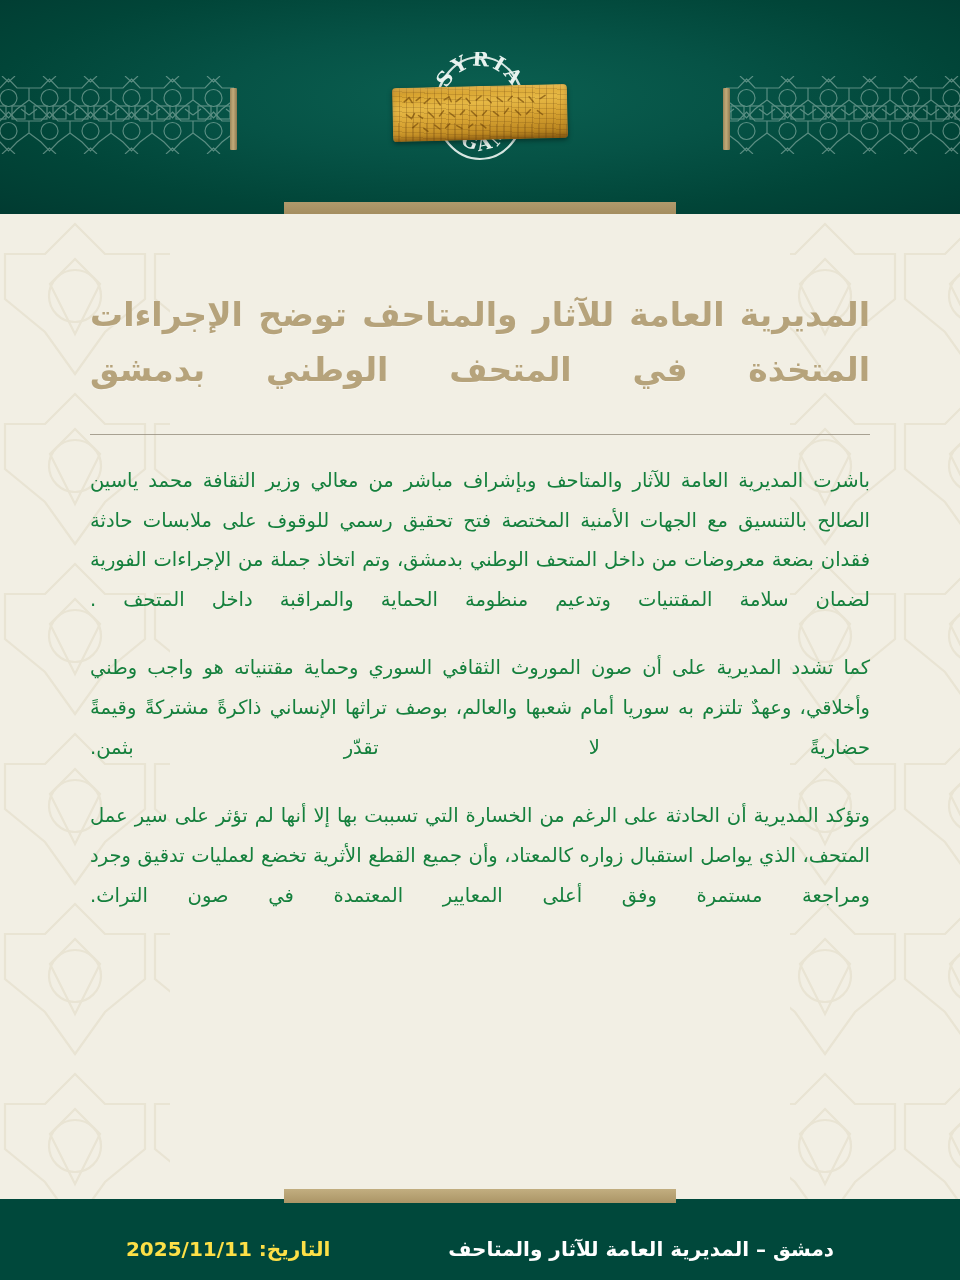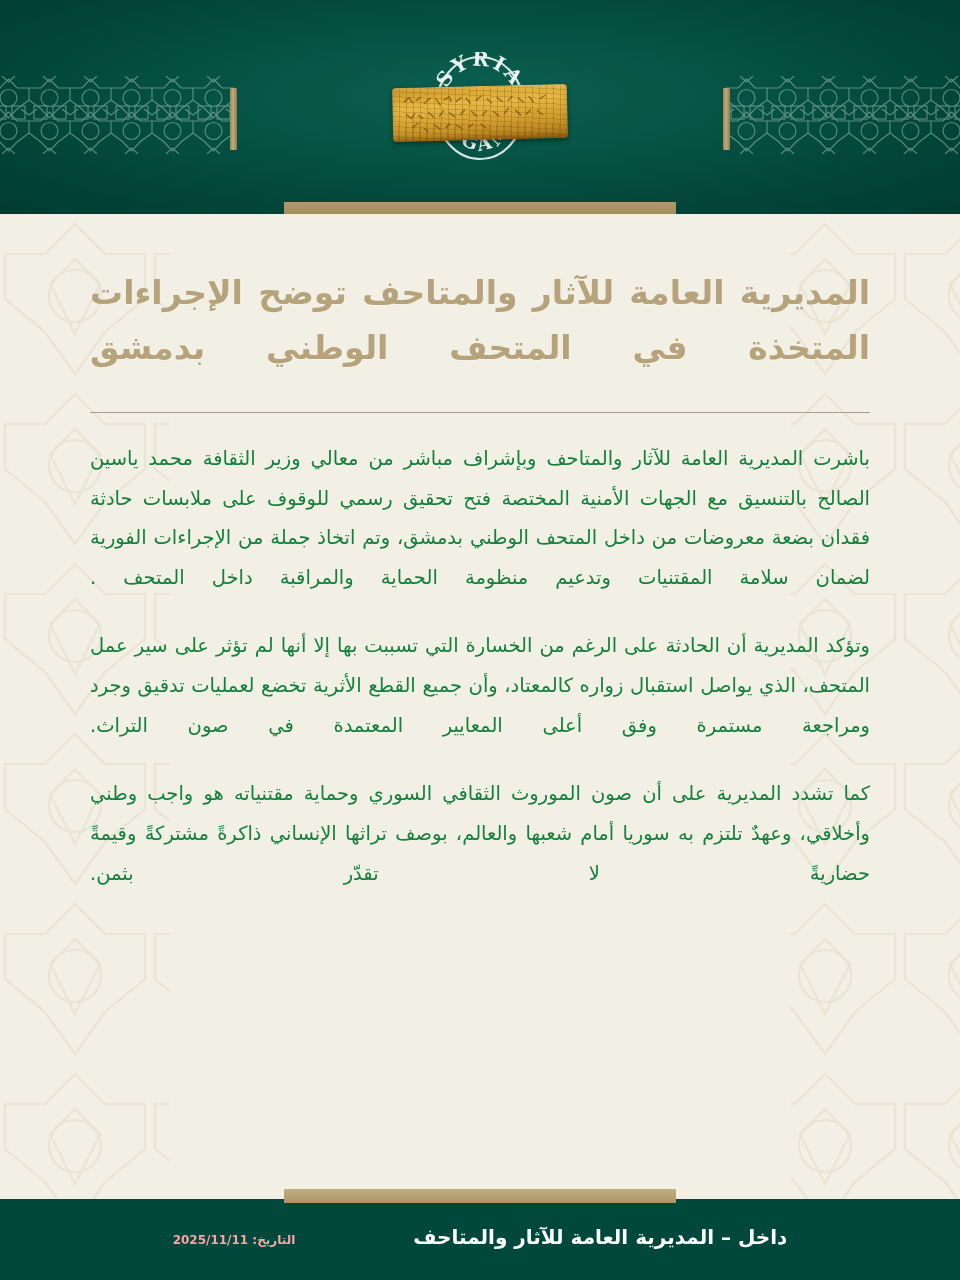--- a/index.html
+++ b/index.html
@@ -118,20 +118,21 @@
     inset: 0;
     opacity: 0.5;
     pointer-events: none;
   }
   .body-texture svg { width: 100%; height: 100%; display: block; }
 
   .body-inner {
     position: relative;
     z-index: 2;
     padding: 52px 90px 0 90px;
+    margin-top: 22px;
   }
 
   .doc-title {
     color: #b6a37b;
     font-size: 33px;
     font-weight: bold;
     line-height: 1.66;
     text-align: justify;
     text-align-last: justify;
     letter-spacing: 0px;
@@ -185,25 +186,26 @@
     gap: 118px;
     padding: 0 86px;
   }
   .footer-text {
     color: #ffffff;
     font-size: 20px;
     font-weight: bold;
     white-space: nowrap;
   }
   .footer-date {
-    color: #fca5a5;
-    font-size: 12px;
+    color: #fde047;
+    font-size: 20px;
     font-weight: bold;
     white-space: nowrap;
     direction: rtl;
+    margin-top: 12px;
   }
 </style>
 </head>
 <body>
 
 <div id="poster">
 
   <div class="header">
 
     <div class="header-pattern left">
@@ -285,27 +287,27 @@
       </svg>
     </div>
 
     <div class="body-inner">
       <h1 class="doc-title">المديرية العامة للآثار والمتاحف توضح الإجراءات المتخذة في المتحف الوطني بدمشق</h1>
 
       <div class="divider"></div>
 
       <div class="paragraphs">
         <p class="para">باشرت المديرية العامة للآثار والمتاحف وبإشراف مباشر من معالي وزير الثقافة محمد ياسين الصالح بالتنسيق مع الجهات الأمنية المختصة فتح تحقيق رسمي للوقوف على ملابسات حادثة فقدان بضعة معروضات من داخل المتحف الوطني بدمشق، وتم اتخاذ جملة من الإجراءات الفورية لضمان سلامة المقتنيات وتدعيم منظومة الحماية والمراقبة داخل المتحف .</p>
+        <p class="para">كما تشدد المديرية على أن صون الموروث الثقافي السوري وحماية مقتنياته هو واجب وطني وأخلاقي، وعهدٌ تلتزم به سوريا أمام شعبها والعالم، بوصف تراثها الإنساني ذاكرةً مشتركةً وقيمةً حضاريةً لا تقدّر بثمن.</p>
         <p class="para">وتؤكد المديرية أن الحادثة على الرغم من الخسارة التي تسببت بها إلا أنها لم تؤثر على سير عمل المتحف، الذي يواصل استقبال زواره كالمعتاد، وأن جميع القطع الأثرية تخضع لعمليات تدقيق وجرد ومراجعة مستمرة وفق أعلى المعايير المعتمدة في صون التراث.</p>
-        <p class="para">كما تشدد المديرية على أن صون الموروث الثقافي السوري وحماية مقتنياته هو واجب وطني وأخلاقي، وعهدٌ تلتزم به سوريا أمام شعبها والعالم، بوصف تراثها الإنساني ذاكرةً مشتركةً وقيمةً حضاريةً لا تقدّر بثمن.</p>
       </div>
     </div>
   </div>
 
   <div class="footer">
     <div class="accent-bottom"></div>
     <div class="footer-row">
-      <span class="footer-text">داخل – المديرية العامة للآثار والمتاحف</span>
+      <span class="footer-text">دمشق – المديرية العامة للآثار والمتاحف</span>
       <span class="footer-date">التاريخ: 2025/11/11</span>
     </div>
   </div>
 
 </div>
 
 </body></html>

